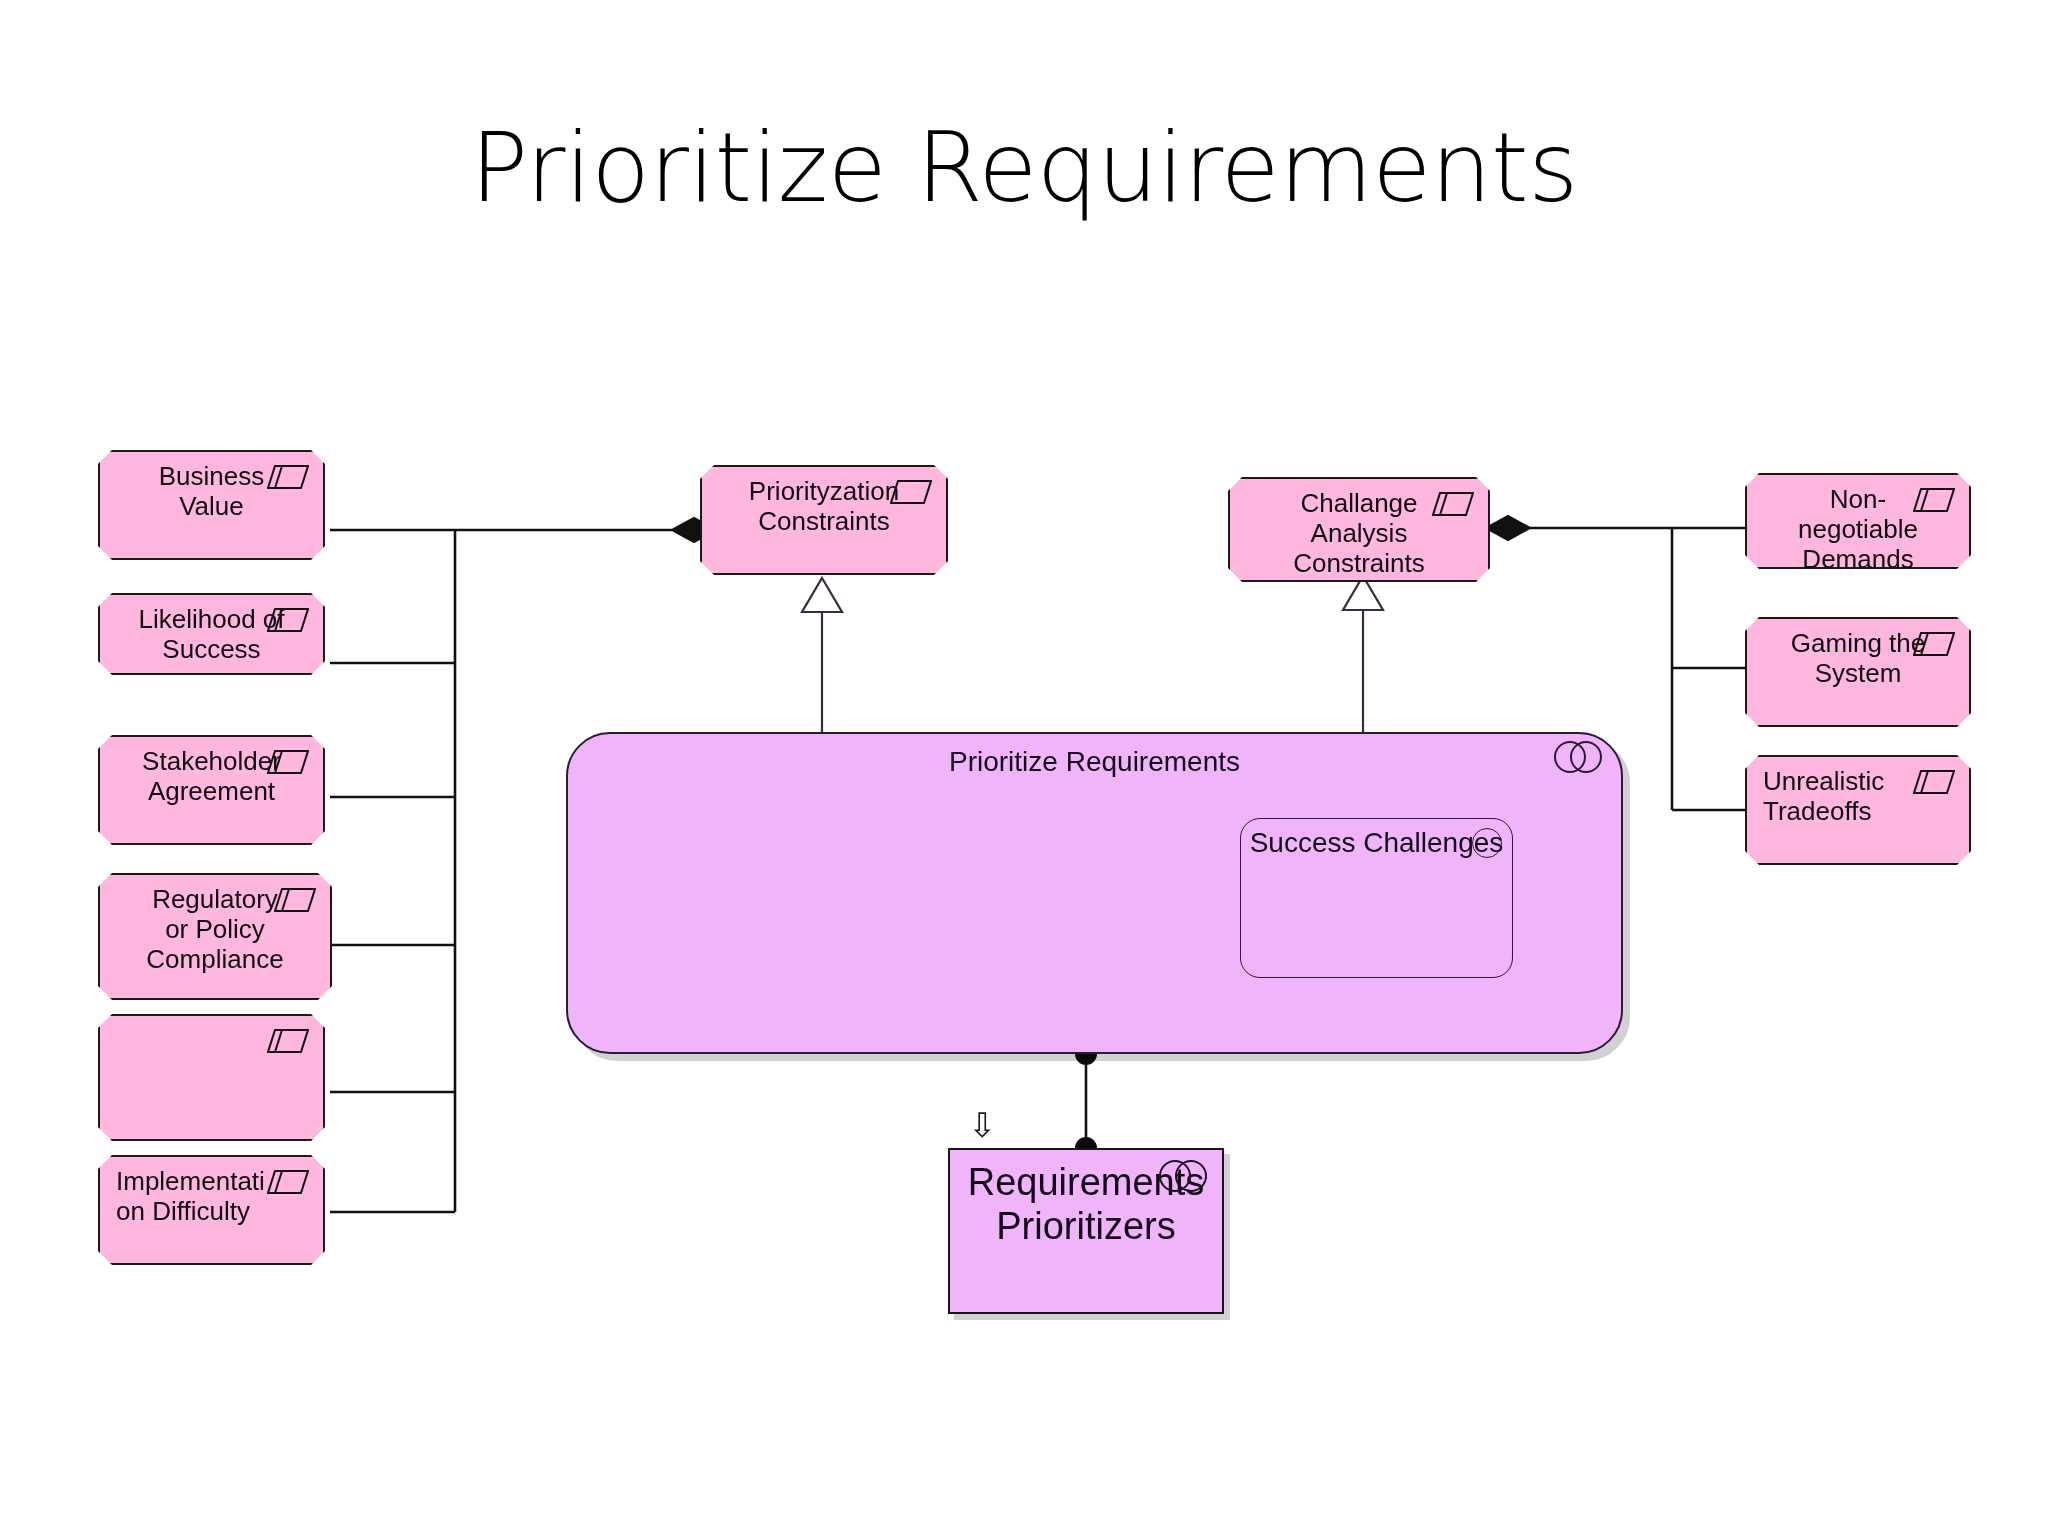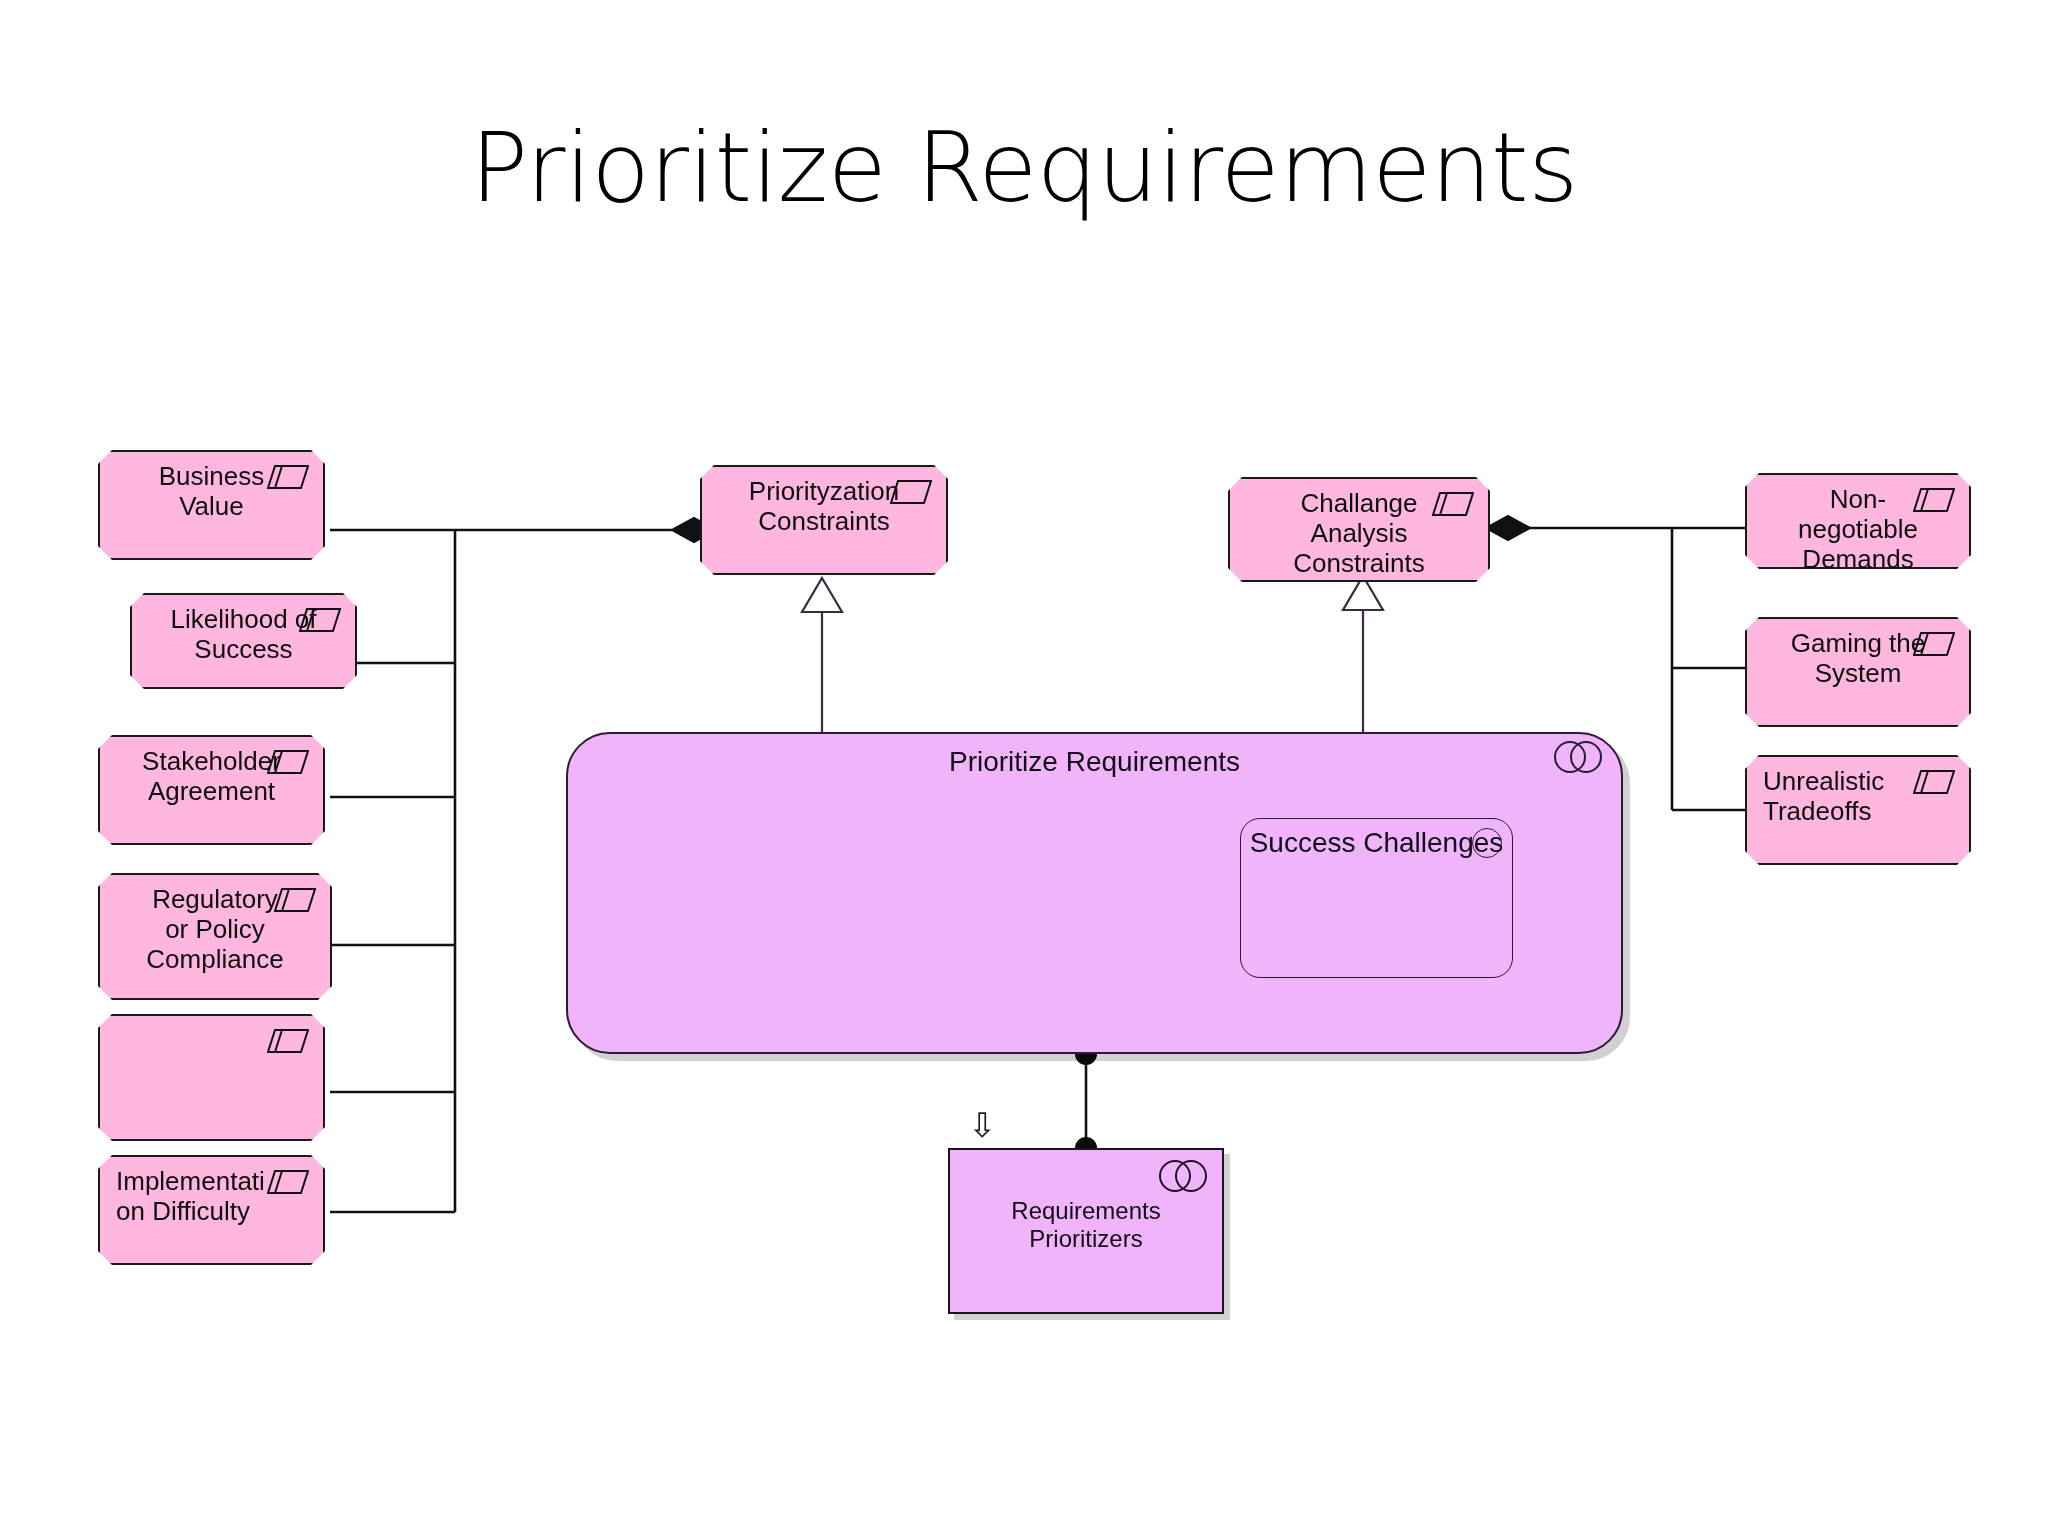--- a/index.html
+++ b/index.html
@@ -149,24 +149,23 @@
     background: #F0B4FB;
     border: 2px solid #1d1222;
     filter: drop-shadow(6px 6px 0px rgba(0,0,0,0.18));
   }
   #prioritizers-label {
     position: absolute;
     left: 8px;
     right: 8px;
     top: 10px;
     text-align: center;
-    font-size: 24px;
+    font-size: 38px;
     line-height: 1.17;
     color: #120a16;
-    margin-top: 37px;
   }
   #down-arrow-glyph {
     position: absolute;
     left: 968px;
     top: 1108px;
     font-size: 34px;
     line-height: 1;
     color: #1a1a1a;
     font-family: "DejaVu Sans", sans-serif;
   }
@@ -229,21 +228,21 @@
   </svg>
 
   <div class="req-node" style="left:98px; top:450px; width:227px; height:110px;">
     <div class="req-label">Business<br>Value</div>
     <svg class="req-icon" viewBox="0 0 42 26">
       <polygon points="8,2 41,2 34,24 1,24" fill="none" stroke="#111" stroke-width="2"></polygon>
       <line x1="15" y1="2" x2="8" y2="24" stroke="#111" stroke-width="2"></line>
     </svg>
   </div>
 
-  <div class="req-node" style="left:98px; top:593px; width:227px; height:96px;margin-left:32px;">
+  <div class="req-node" style="left:98px; top:593px; width:227px; height:82px;">
     <div class="req-label">Likelihood of<br>Success</div>
     <svg class="req-icon" viewBox="0 0 42 26">
       <polygon points="8,2 41,2 34,24 1,24" fill="none" stroke="#111" stroke-width="2"></polygon>
       <line x1="15" y1="2" x2="8" y2="24" stroke="#111" stroke-width="2"></line>
     </svg>
   </div>
 
   <div class="req-node" style="left:98px; top:735px; width:227px; height:110px;">
     <div class="req-label">Stakeholder<br>Agreement</div>
     <svg class="req-icon" viewBox="0 0 42 26">

